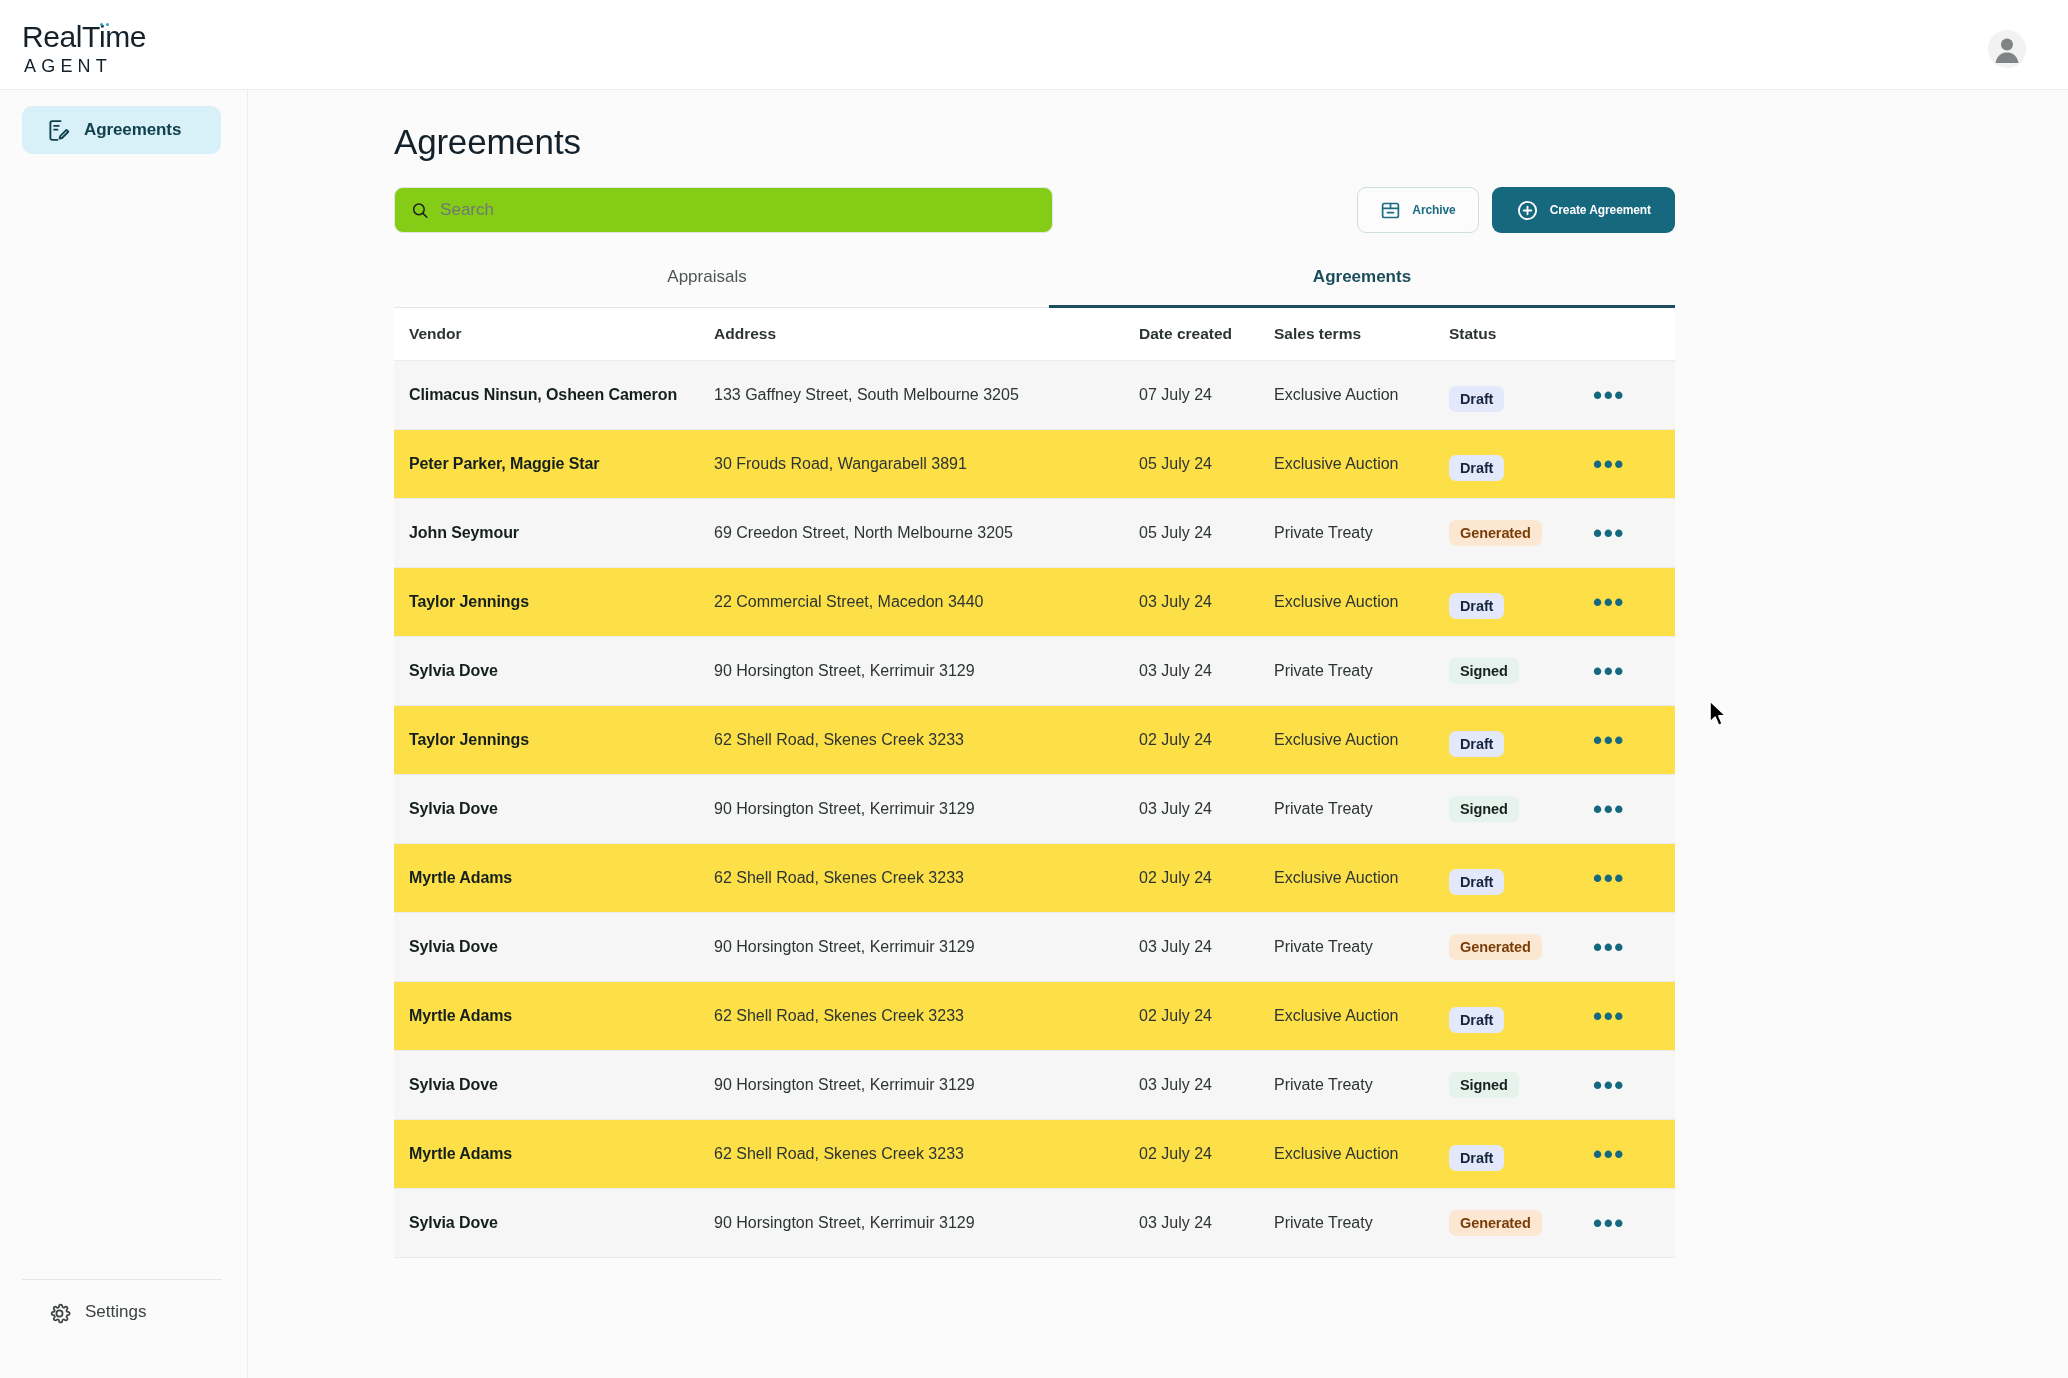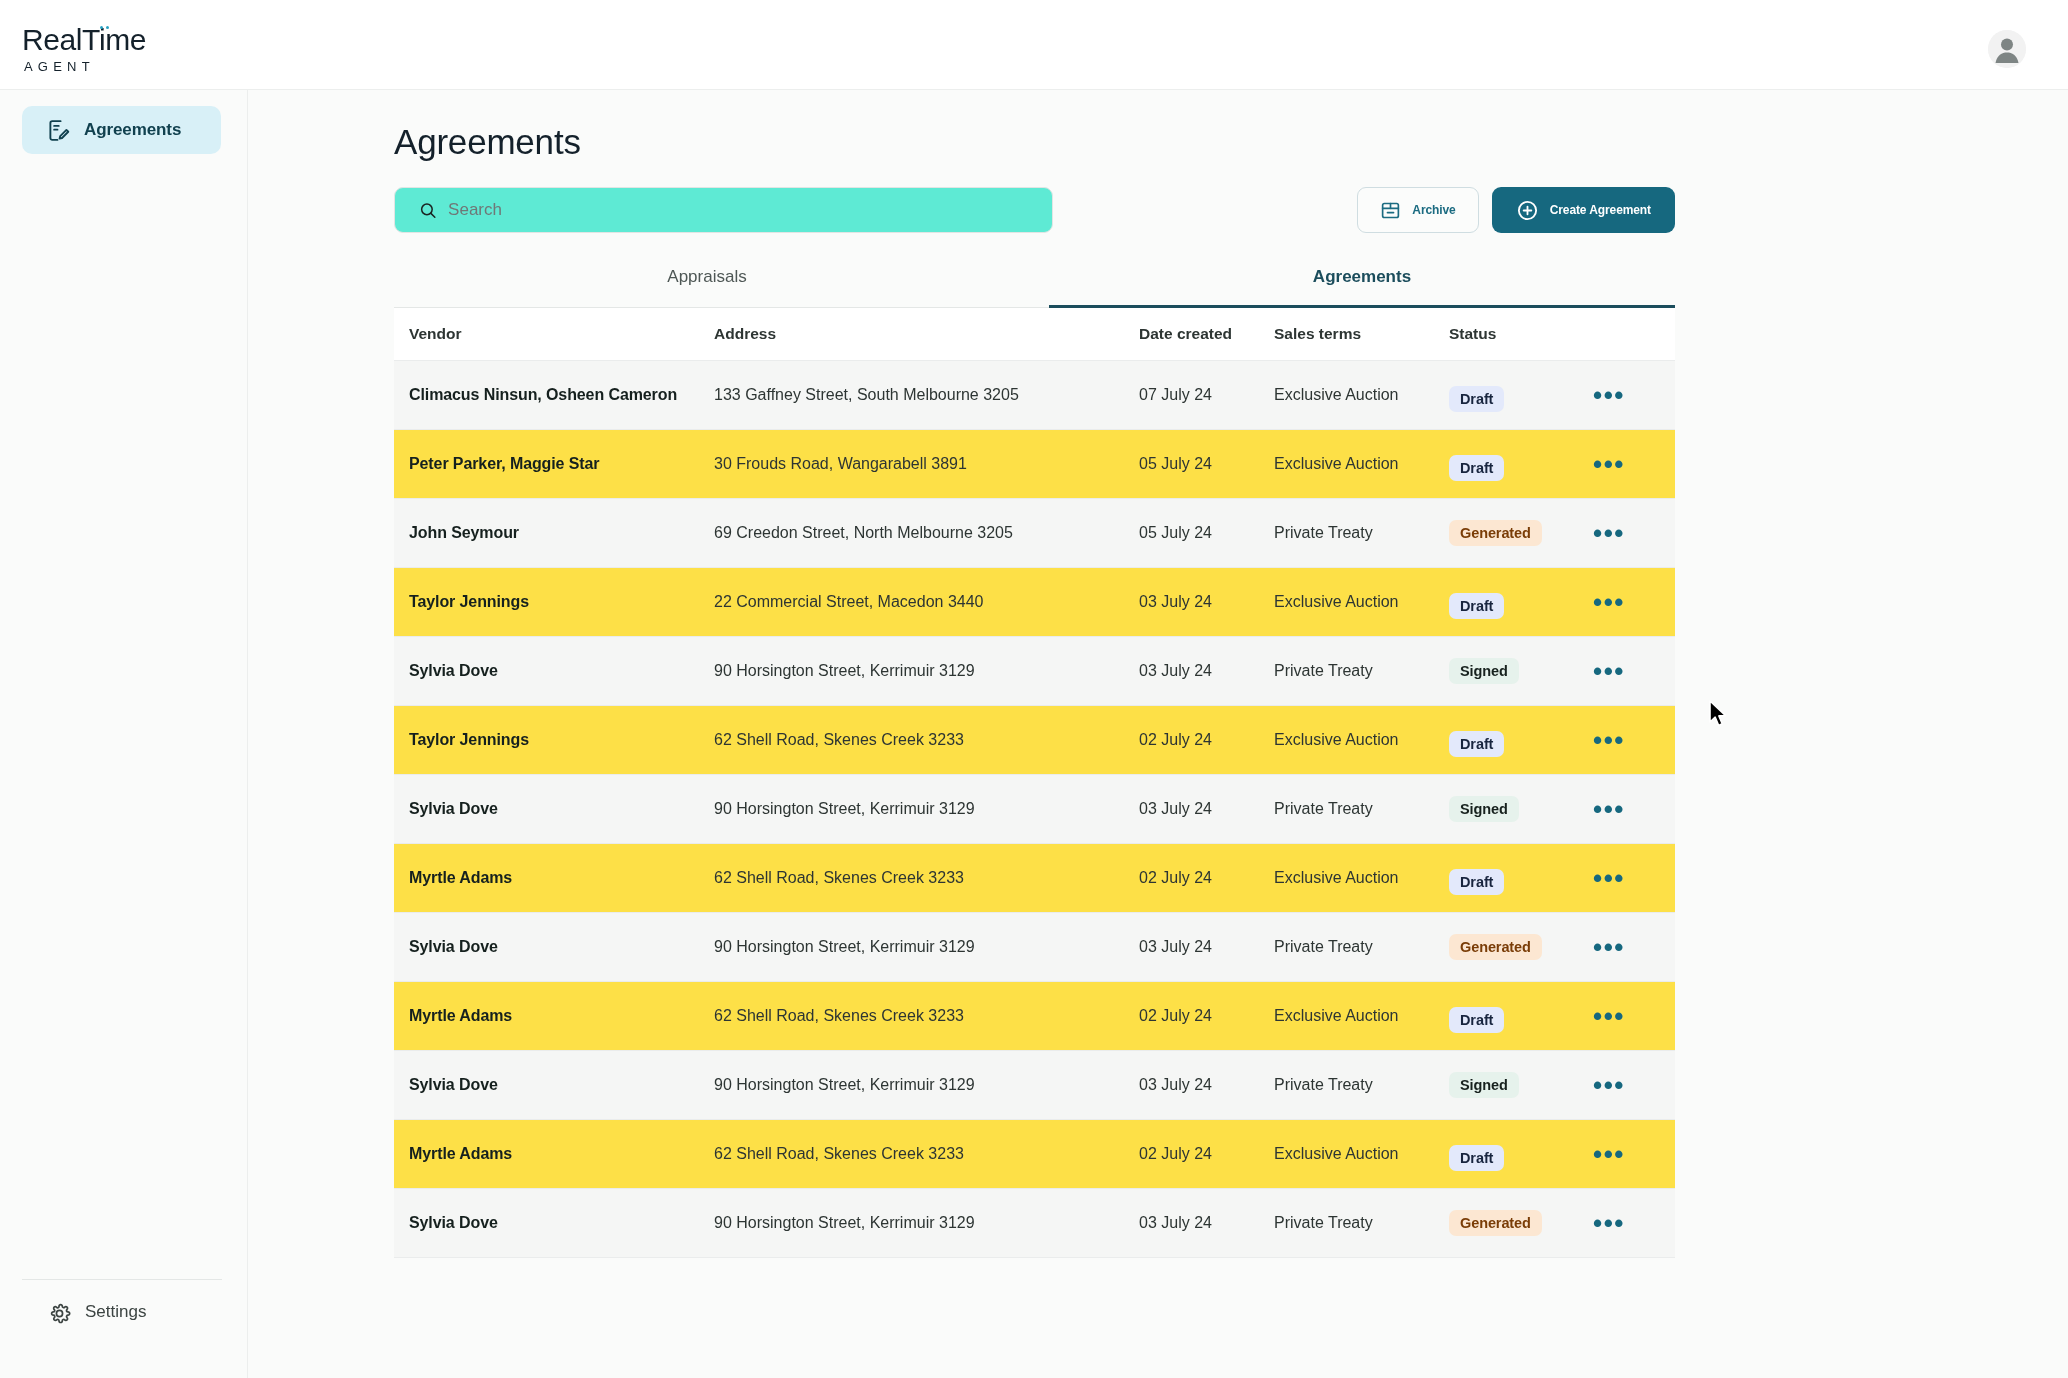--- a/index.html
+++ b/index.html
@@ -37,21 +37,21 @@
   }
   .logo-main .dots {
     position: absolute;
     top: 1px;
     left: 78px;
     display: flex;
     gap: 3px;
   }
   .logo-main .dots i { width: 3px; height: 3px; background: #2aa3c4; border-radius: 50%; display: block; }
   .logo-sub {
-    font-size: 13px;
+    font-size: 18px;
     letter-spacing: 5.2px;
     color: #14212b;
     margin-top: 5px;
     margin-left: 2px;
     font-weight: 400;
   }
   .avatar {
     width: 38px; height: 38px;
     border-radius: 50%;
     background: #f2f2f2;
@@ -124,26 +124,26 @@
   
   .control-row {
     display: flex;
     align-items: center;
     justify-content: space-between;
     width: 1281px;
   }
   .search-box {
     width: 659px;
     height: 46px;
-    background: #5eead4;
+    background: #84cc16;
     border: 1px solid #e2e5e4;
     border-radius: 9px;
     display: flex;
     align-items: center;
-    padding: 0 24px;
+    padding: 0 16px;
     gap: 11px;
   }
   .search-input {
     border: none;
     outline: none;
     background: transparent;
     font-size: 17px;
     color: #4e5755;
     font-family: "Liberation Sans", sans-serif;
     width: 100%;

